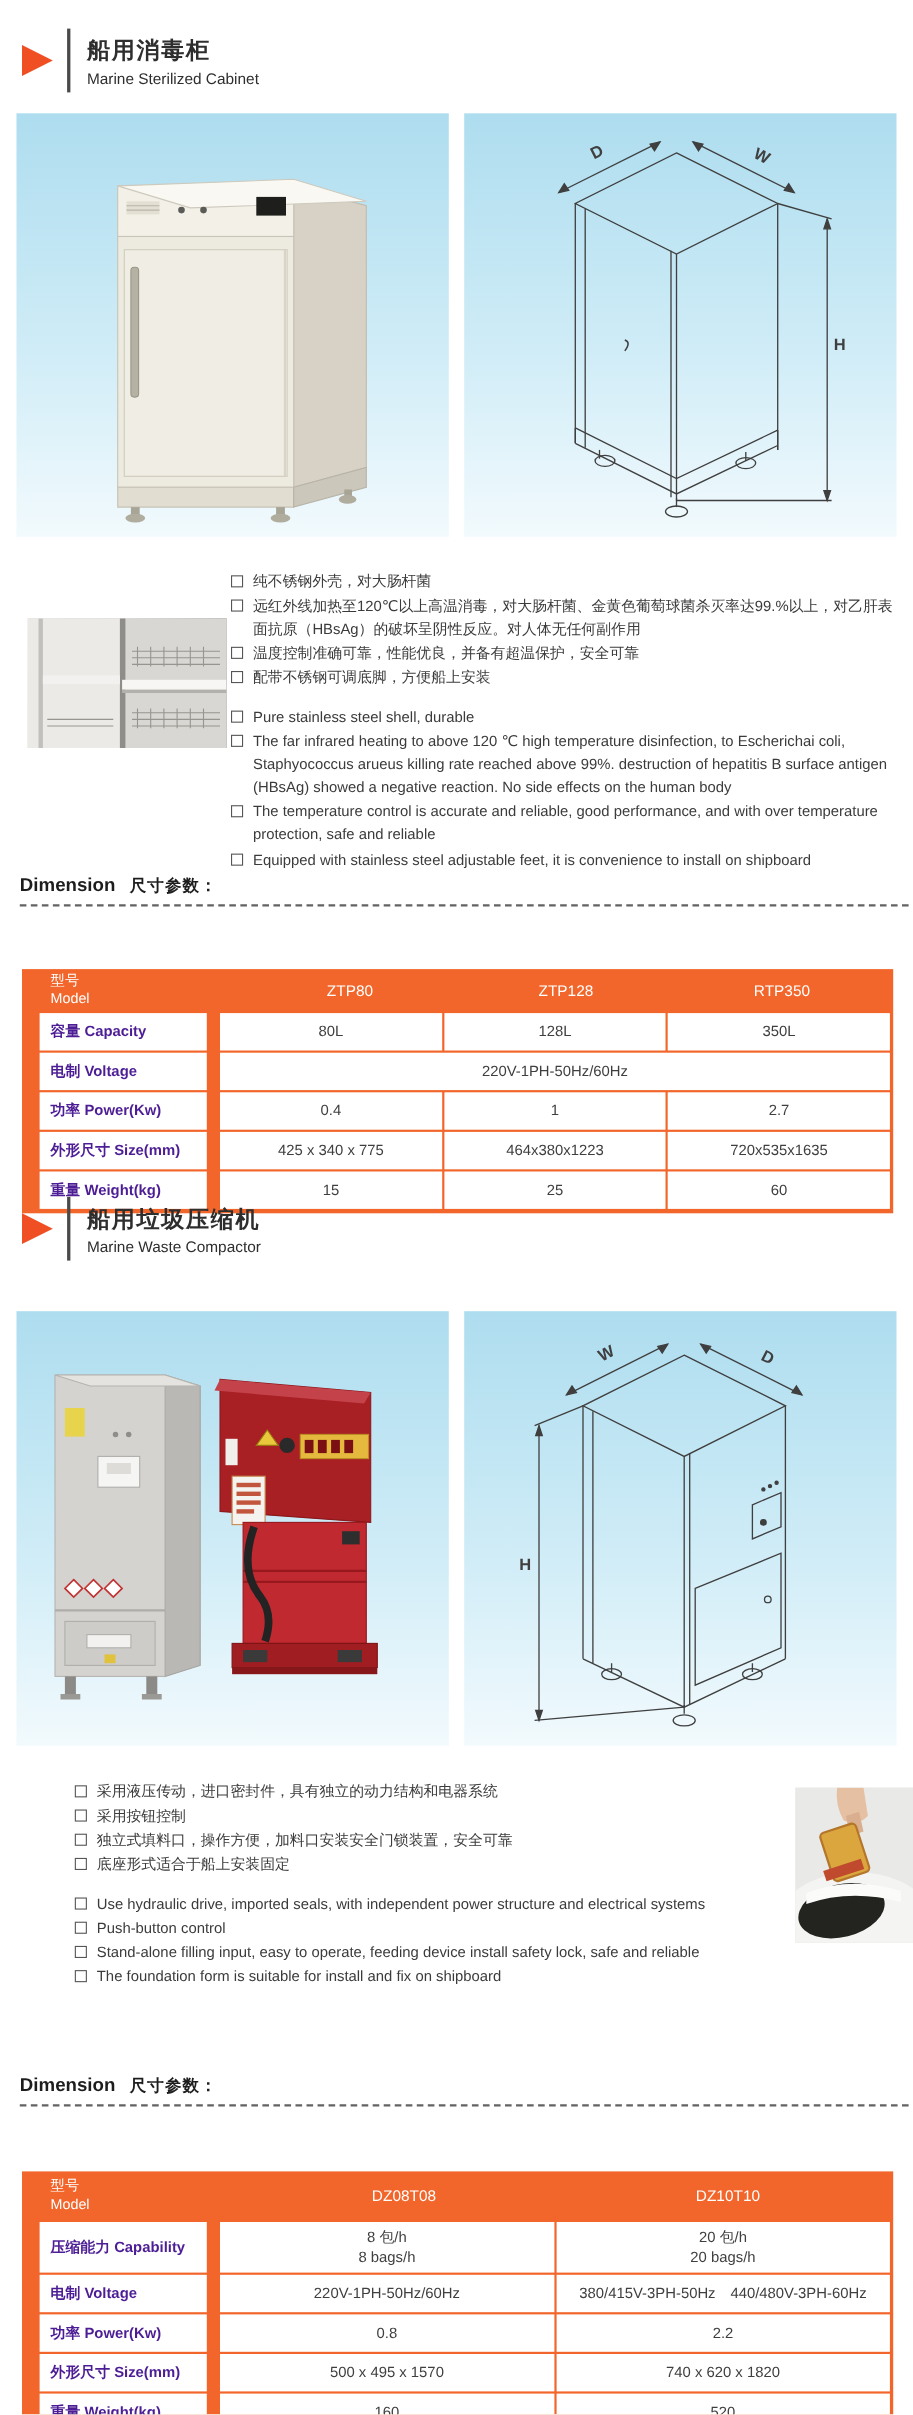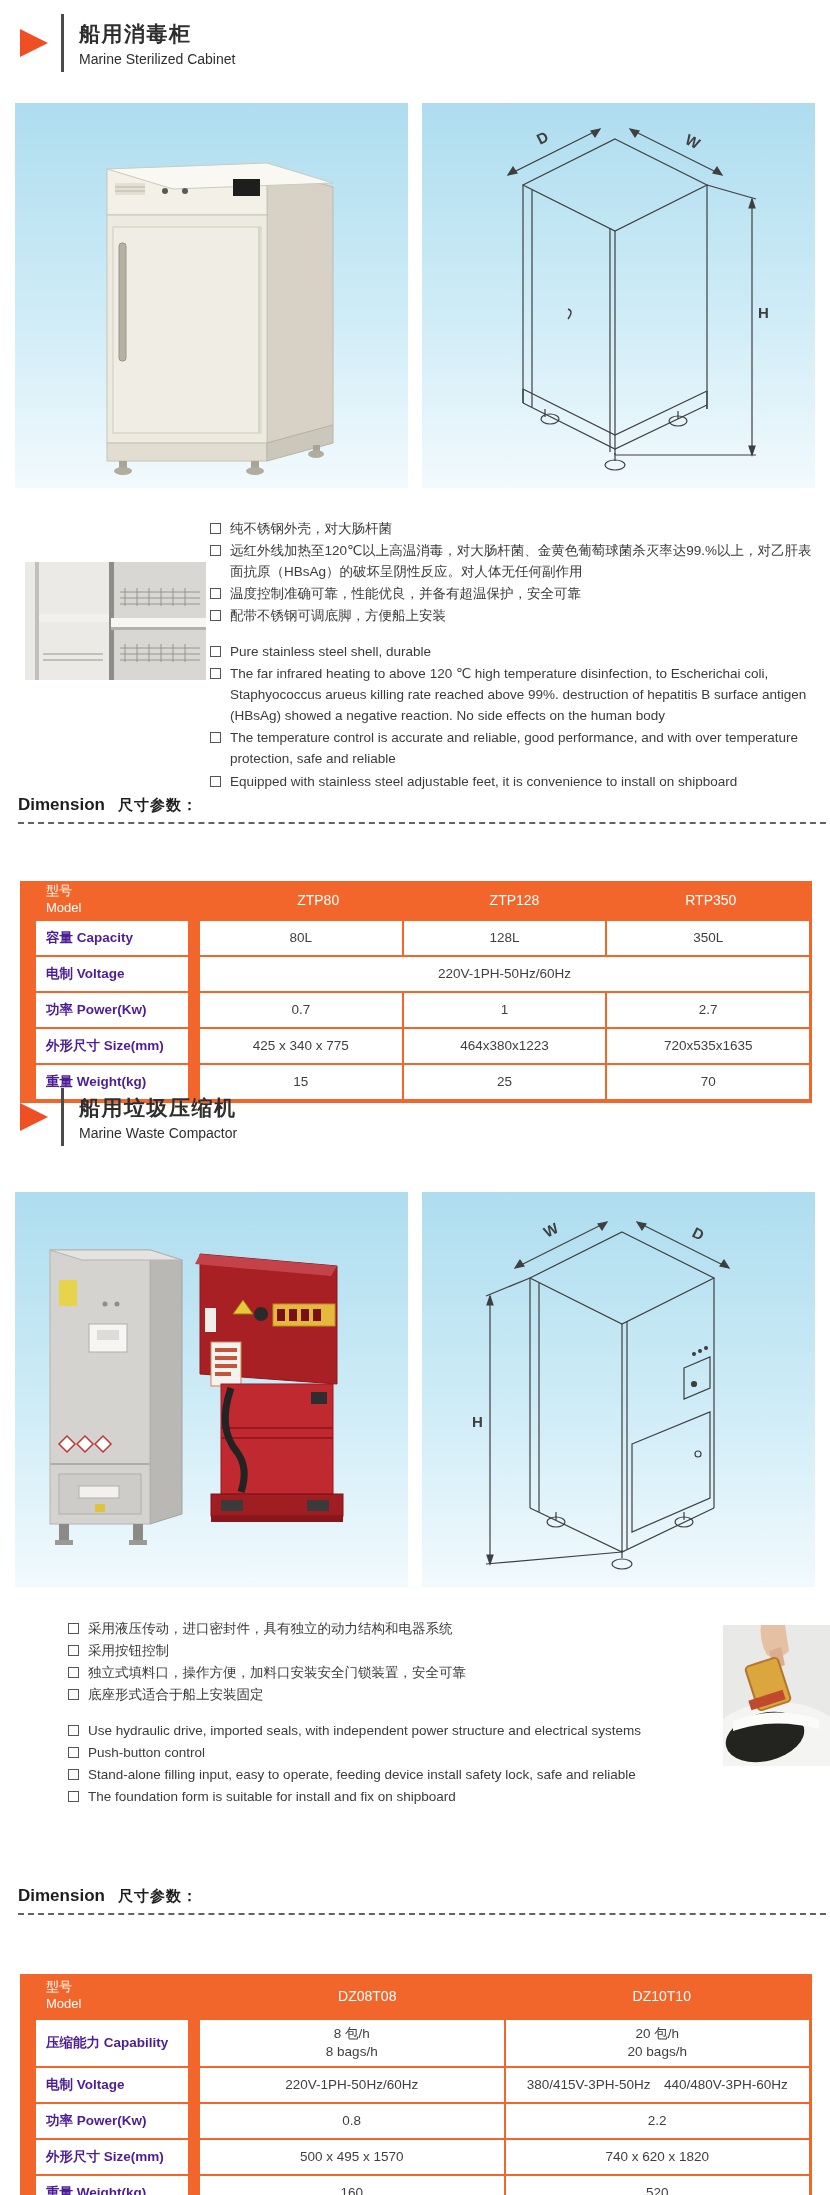--- a/index.html
+++ b/index.html
@@ -1,21 +1,21 @@
 <!DOCTYPE html>
 <html><head>
 <meta charset="utf-8">
 <style>
   html,body{margin:0;padding:0;background:#ffffff;}
   .page{position:relative;width:830px;height:2195px;background:#ffffff;overflow:hidden;
         font-family:"Liberation Sans","DejaVu Sans",sans-serif;color:#3b3b3b;}
 
   
   .sec-head{position:absolute;display:flex;align-items:stretch;height:58px;}
-  #h1{top:14px;left:20px;}
+  #h1{top:26px;left:20px;}
   #h2{top:1088px;left:20px;}
   .tri{align-self:center;width:0;height:0;border-left:28px solid #F04E23;
        border-top:14px solid transparent;border-bottom:14px solid transparent;margin-right:13px;}
   .vbar{width:3px;background:#4a4a4a;margin-right:15px;}
   .ttl{display:flex;flex-direction:column;justify-content:center;}
   .ttl .cn{font-size:21px;font-weight:600;color:#2e2e2e;letter-spacing:1.5px;}
   .ttl .en{font-size:14px;color:#2e2e2e;margin-top:3px;}
 
   
   .panels{position:absolute;left:15px;right:15px;display:flex;gap:14px;}
@@ -234,35 +234,35 @@
       <div class="t-val">80L</div>
       <div class="t-val">128L</div>
       <div class="t-val">350L</div>
     </div>
     <div class="t-row">
       <div class="t-lbl">电制 Voltage</div>
       <div class="t-val">220V-1PH-50Hz/60Hz</div>
     </div>
     <div class="t-row">
       <div class="t-lbl">功率 Power(Kw)</div>
-      <div class="t-val">0.7</div>
+      <div class="t-val">0.4</div>
       <div class="t-val">1</div>
       <div class="t-val">2.7</div>
     </div>
     <div class="t-row">
       <div class="t-lbl">外形尺寸 Size(mm)</div>
       <div class="t-val">425 x 340 x 775</div>
       <div class="t-val">464x380x1223</div>
       <div class="t-val">720x535x1635</div>
     </div>
     <div class="t-row">
       <div class="t-lbl">重量 Weight(kg)</div>
       <div class="t-val">15</div>
       <div class="t-val">25</div>
-      <div class="t-val">70</div>
+      <div class="t-val">60</div>
     </div>
   </div>
 
   <div class="sec-head" id="h2">
     <div class="tri"></div>
     <div class="vbar"></div>
     <div class="ttl">
       <div class="cn">船用垃圾压缩机</div>
       <div class="en">Marine Waste Compactor</div>
     </div>

